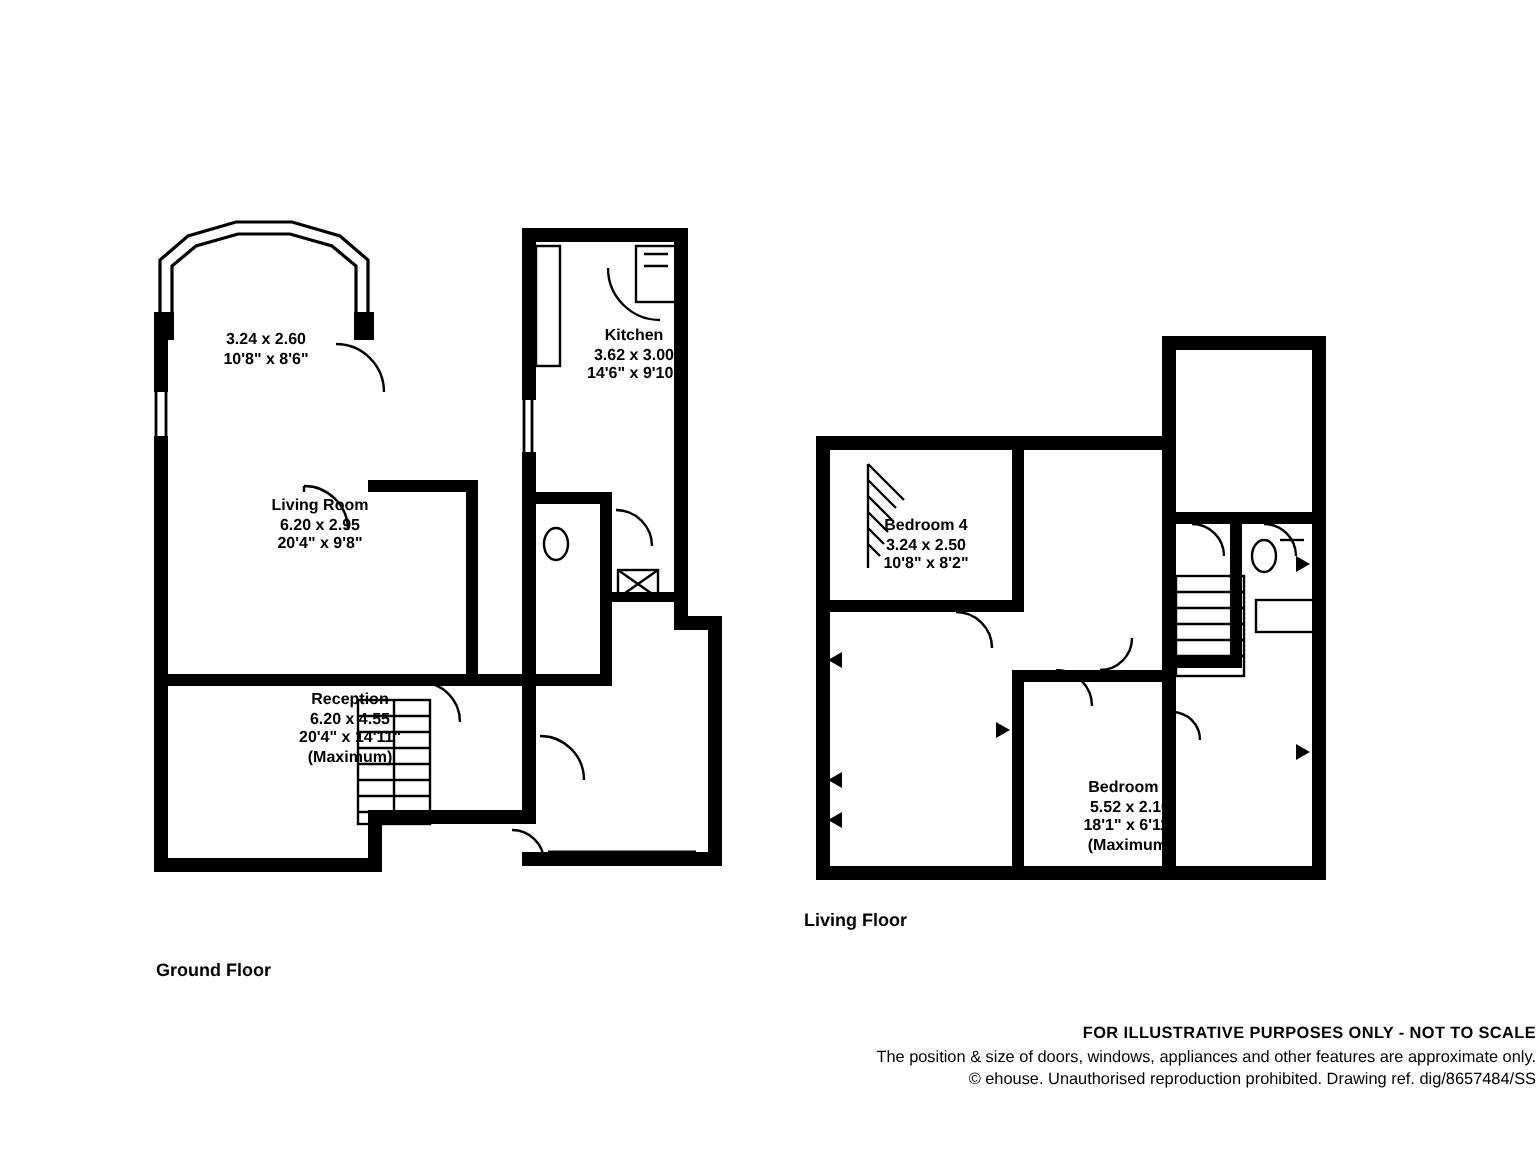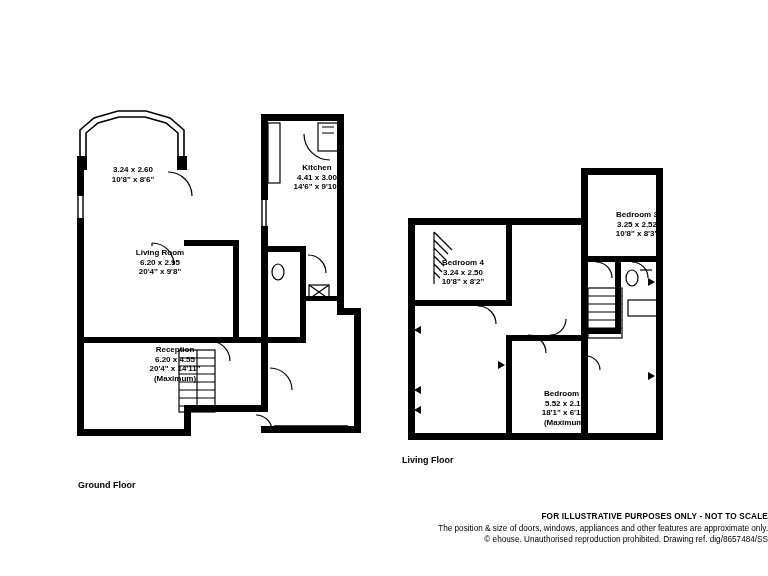--- a/index.html
+++ b/index.html
@@ -170,21 +170,21 @@
     </g>
   </svg>
 
   <div class="abs room" style="left:88px;top:165px;width:90px;">
     <div>3.24 x 2.60</div>
     <div>10'8" x 8'6"</div>
   </div>
 
   <div class="abs room" style="left:272px;top:163px;width:90px;">
     <div class="nm">Kitchen</div>
-    <div>4.41 x 3.00</div>
+    <div>3.62 x 3.00</div>
     <div>14'6" x 9'10"</div>
   </div>
 
   <div class="abs room" style="left:110px;top:248px;width:100px;">
     <div class="nm">Living Room</div>
     <div>6.20 x 2.95</div>
     <div>20'4" x 9'8"</div>
   </div>
 
   <div class="abs room" style="left:125px;top:345px;width:100px;">
@@ -258,25 +258,20 @@
         <path d="M14 170 l7 -4 0 8 z"></path>
         <path d="M14 230 l7 -4 0 8 z"></path>
         <path d="M105 205 l-7 -4 0 8 z"></path>
         <path d="M14 250 l7 -4 0 8 z"></path>
         <path d="M255 122 l-7 -4 0 8 z"></path>
         <path d="M255 216 l-7 -4 0 8 z"></path>
       </g>
     </g>
   </svg>
 
-  <div class="abs room" style="left:592px;top:210px;width:90px;">
-    <div class="nm">Bedroom 3</div>
-    <div>3.25 x 2.52</div>
-    <div>10'8" x 8'3"</div>
-  </div>
 
   <div class="abs room" style="left:418px;top:258px;width:90px;">
     <div class="nm">Bedroom 4</div>
     <div>3.24 x 2.50</div>
     <div>10'8" x 8'2"</div>
   </div>
 
 
   <div class="abs room" style="left:520px;top:365px;width:90px;margin-top:24px;">
     <div class="nm">Bedroom 2</div>

